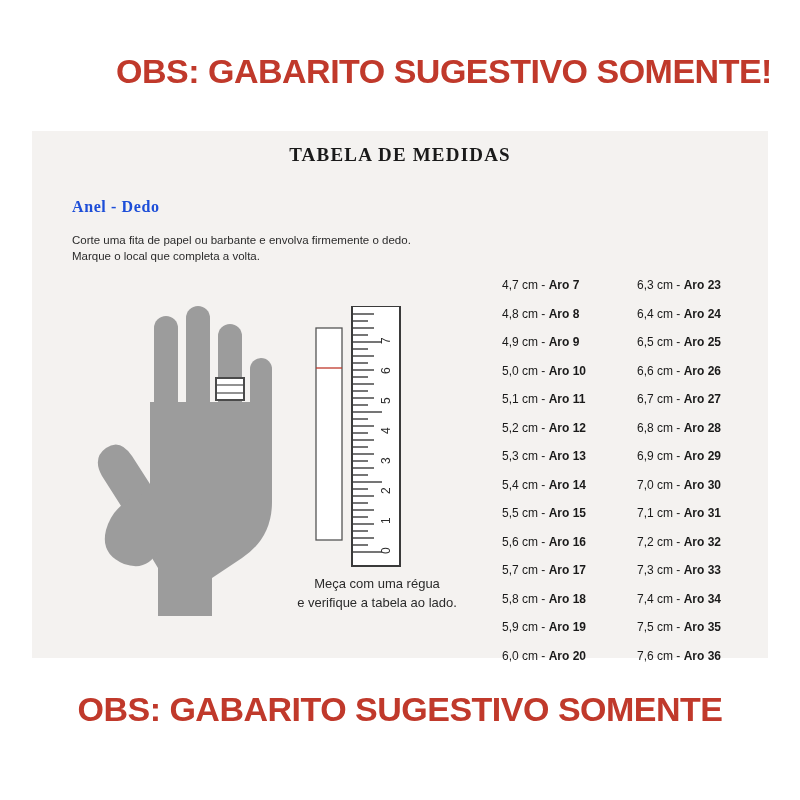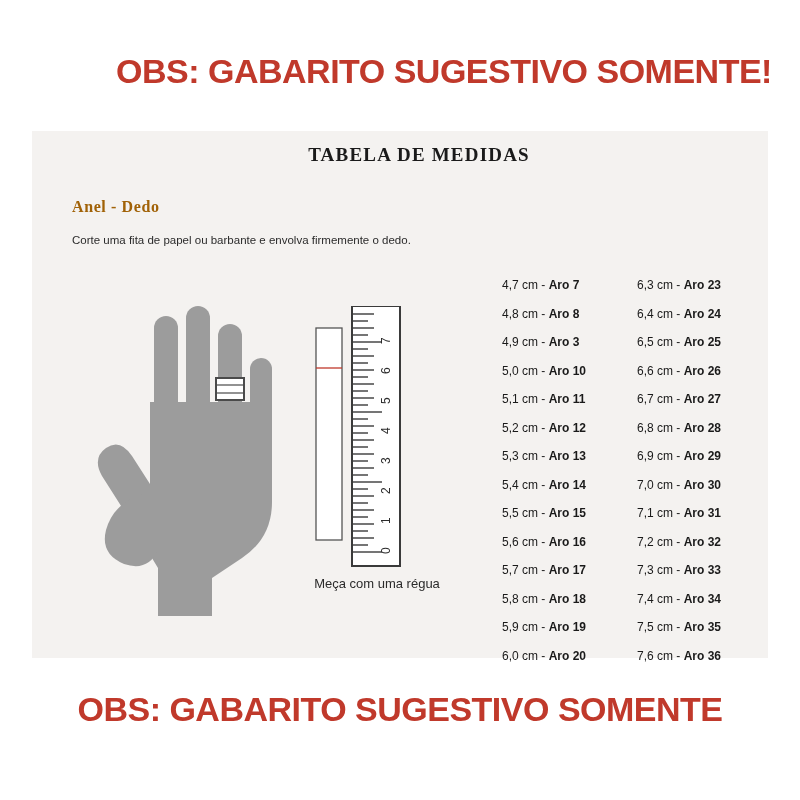--- a/index.html
+++ b/index.html
@@ -56,32 +56,31 @@
     position: absolute;
     left: 0;
     top: 13px;
     width: 736px;
     text-align: center;
     font-family: "Liberation Serif", serif;
     font-weight: bold;
     font-size: 19px;
     letter-spacing: 1.2px;
     color: #1a1a1a;
-    margin-left: 19px;
   }
 
   #section-title {
     position: absolute;
     left: 40px;
     top: 67px;
     font-family: "Liberation Serif", serif;
     font-weight: bold;
     font-size: 16px;
     letter-spacing: 0.6px;
-    color: #a16207;
+    color: #1d4ed8;
   }
 
   #instructions {
     position: absolute;
     left: 40px;
     top: 101px;
     width: 430px;
     font-size: 11.5px;
     line-height: 16px;
     color: #2b2b2b;
@@ -143,20 +142,21 @@
   <div id="banner-top" class="banner">OBS: GABARITO SUGESTIVO SOMENTE!</div>
 
   <div id="card">
 
     <div id="card-title">TABELA DE MEDIDAS</div>
 
     <div id="section-title">Anel - Dedo</div>
 
     <div id="instructions">
       <div>Corte uma fita de papel ou barbante e envolva firmemente o dedo.</div>
+      <div>Marque o local que completa a volta.</div>
     </div>
 
     <div id="hand-wrap">
       <svg width="240" height="310" viewBox="0 0 240 310" xmlns="http://www.w3.org/2000/svg">
         <g fill="#9c9c9c">
 
           <rect x="92" y="10" width="24" height="130" rx="12"></rect>
 
           <rect x="124" y="0" width="24" height="140" rx="12"></rect>
 
@@ -235,26 +235,27 @@
           <text x="78" y="128" transform="rotate(-90 78 128)">4</text>
           <text x="78" y="98" transform="rotate(-90 78 98)">5</text>
           <text x="78" y="68" transform="rotate(-90 78 68)">6</text>
           <text x="78" y="38" transform="rotate(-90 78 38)">7</text>
         </g>
       </svg>
     </div>
 
     <div id="ruler-caption">
       <div>Meça com uma régua</div>
+      <div>e verifique a tabela ao lado.</div>
     </div>
 
     <div id="col-left" class="meas-col">
         <div class="meas-row"><span class="cm">4,7 cm - </span><span class="aro">Aro 7</span></div>
         <div class="meas-row"><span class="cm">4,8 cm - </span><span class="aro">Aro 8</span></div>
-        <div class="meas-row"><span class="cm">4,9 cm - </span><span class="aro">Aro 3</span></div>
+        <div class="meas-row"><span class="cm">4,9 cm - </span><span class="aro">Aro 9</span></div>
         <div class="meas-row"><span class="cm">5,0 cm - </span><span class="aro">Aro 10</span></div>
         <div class="meas-row"><span class="cm">5,1 cm - </span><span class="aro">Aro 11</span></div>
         <div class="meas-row"><span class="cm">5,2 cm - </span><span class="aro">Aro 12</span></div>
         <div class="meas-row"><span class="cm">5,3 cm - </span><span class="aro">Aro 13</span></div>
         <div class="meas-row"><span class="cm">5,4 cm - </span><span class="aro">Aro 14</span></div>
         <div class="meas-row"><span class="cm">5,5 cm - </span><span class="aro">Aro 15</span></div>
         <div class="meas-row"><span class="cm">5,6 cm - </span><span class="aro">Aro 16</span></div>
         <div class="meas-row"><span class="cm">5,7 cm - </span><span class="aro">Aro 17</span></div>
         <div class="meas-row"><span class="cm">5,8 cm - </span><span class="aro">Aro 18</span></div>
         <div class="meas-row"><span class="cm">5,9 cm - </span><span class="aro">Aro 19</span></div>

